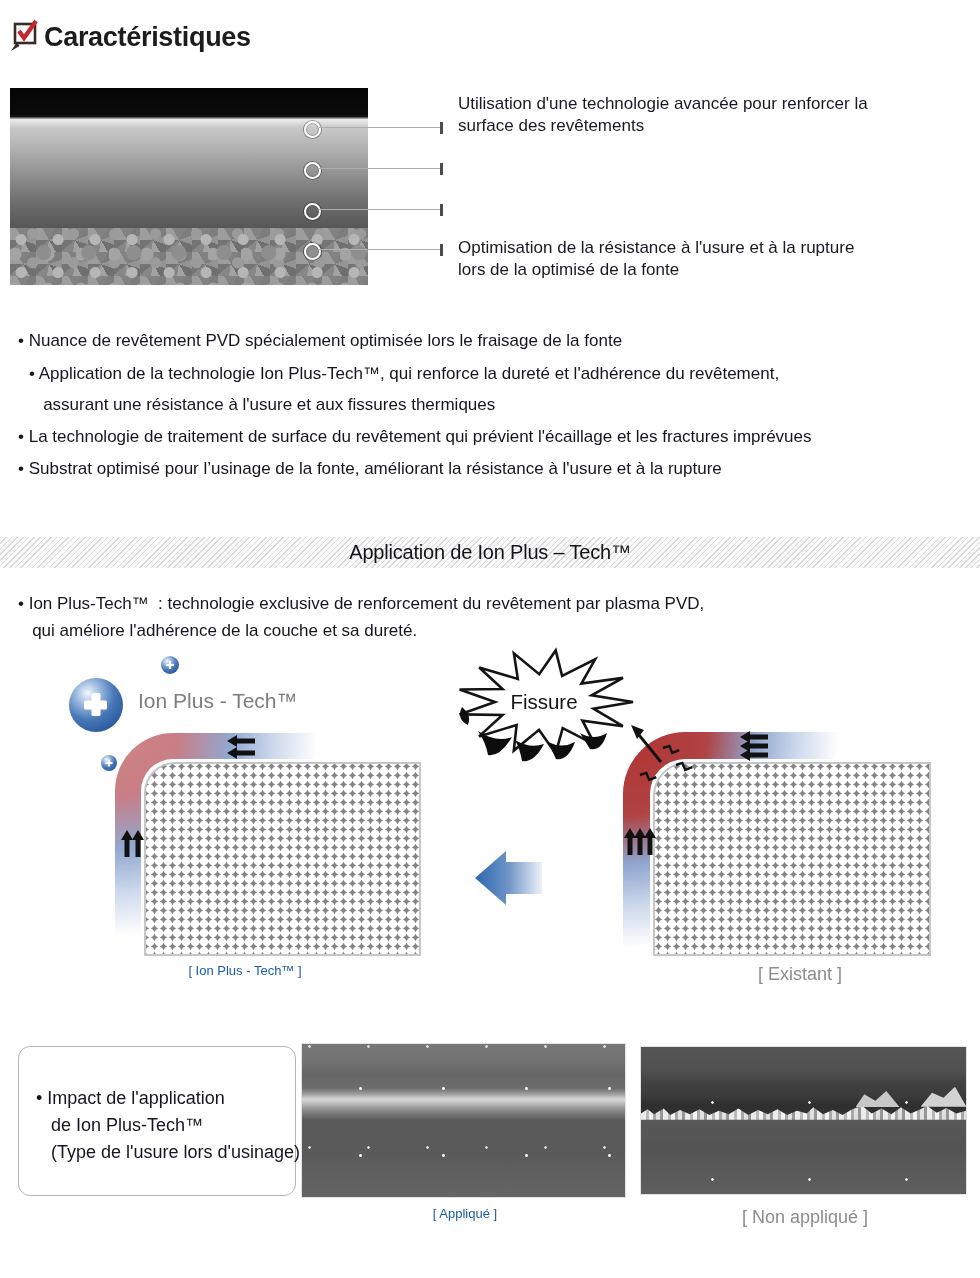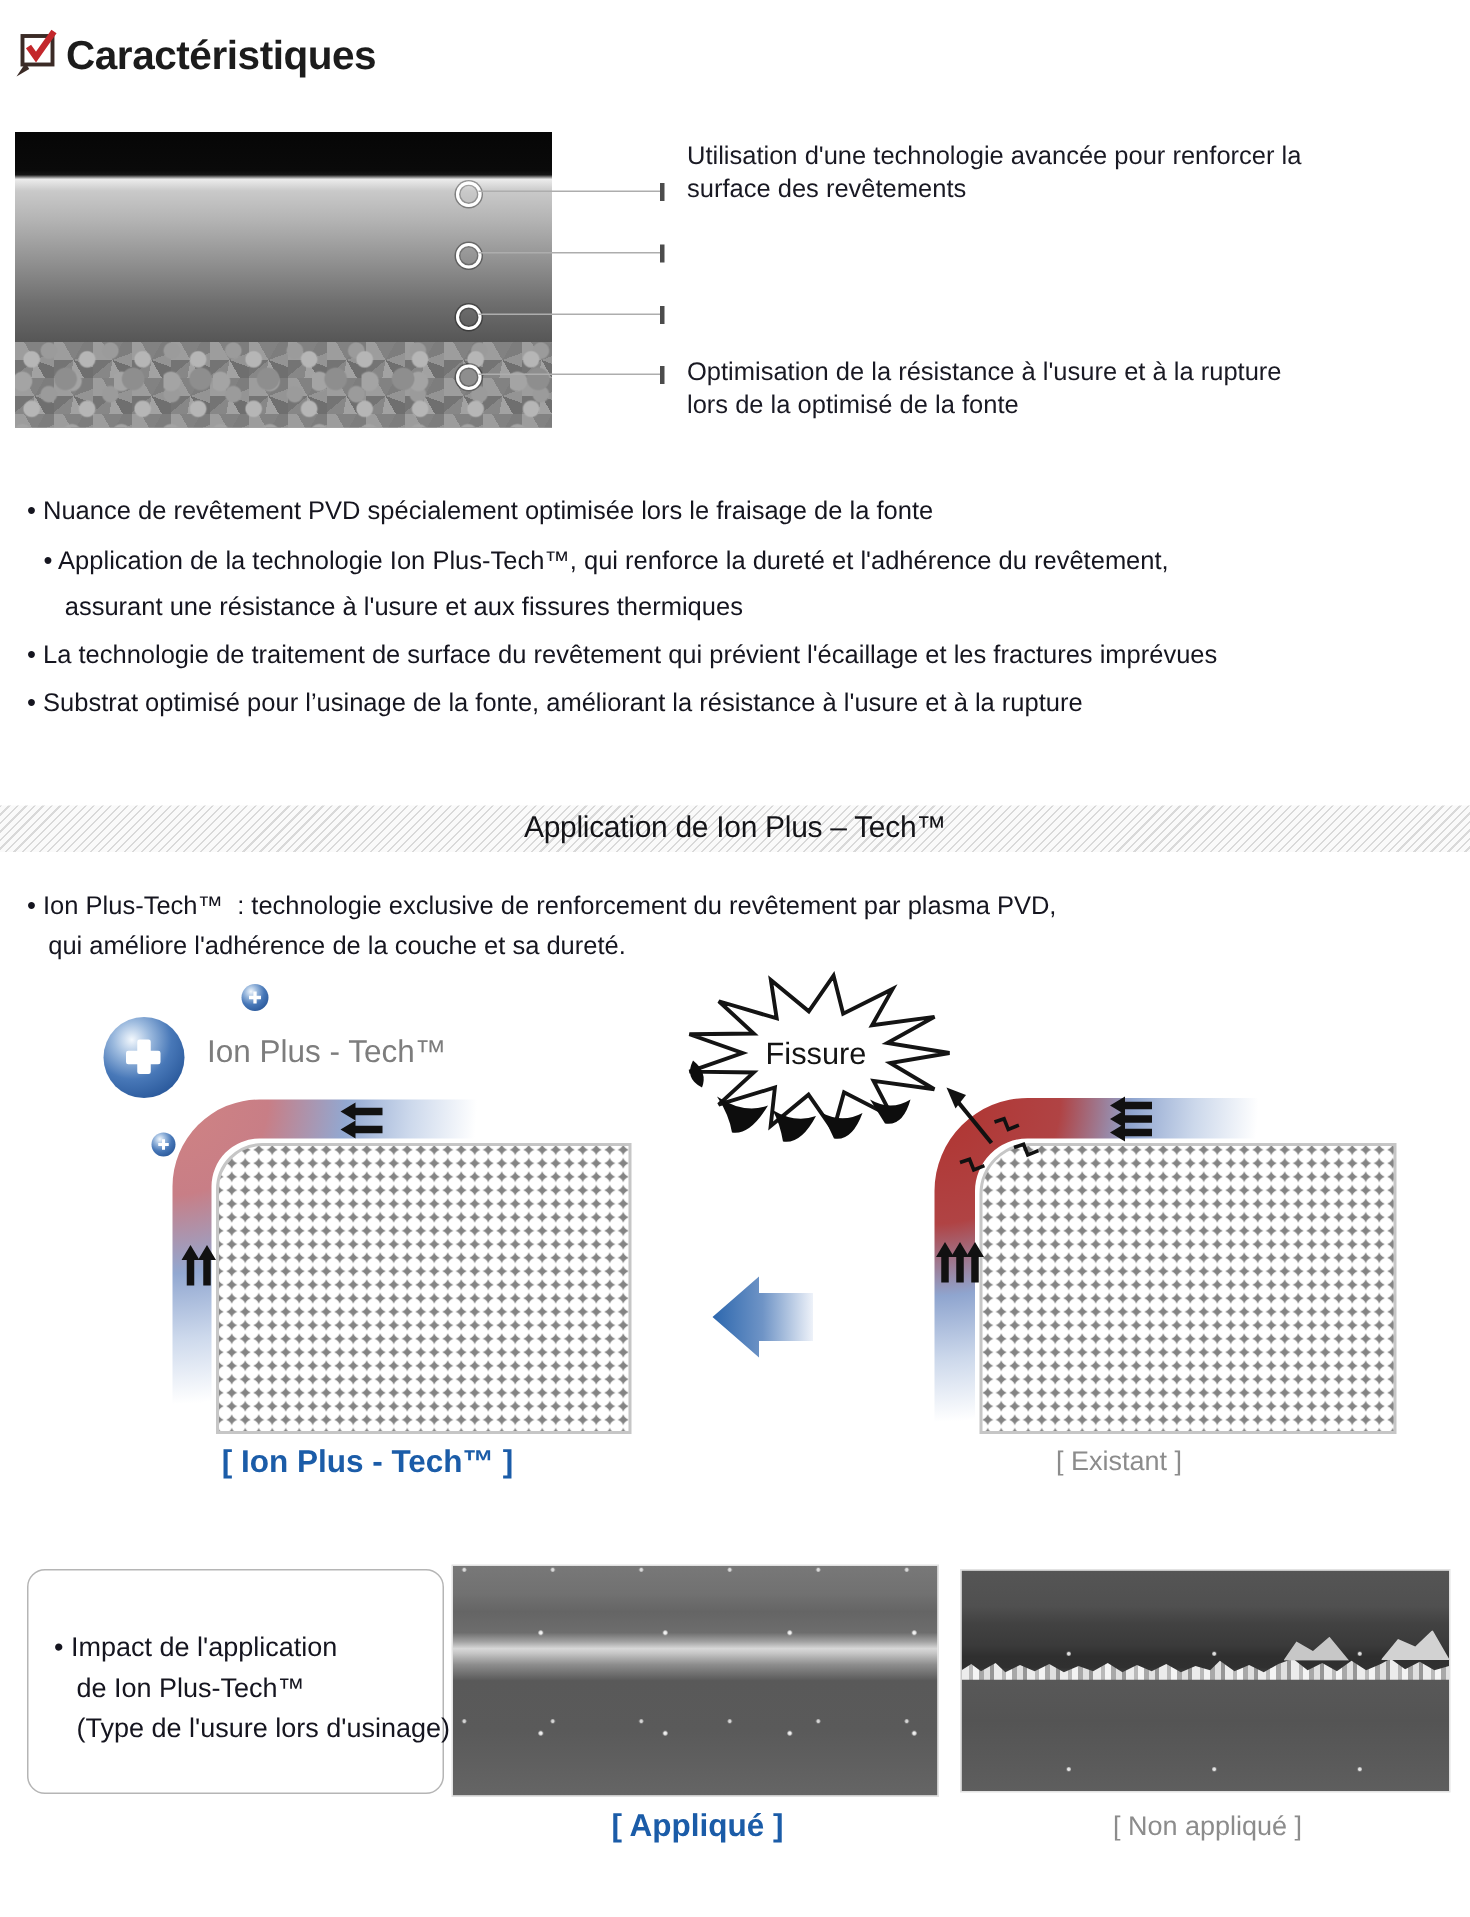--- a/index.html
+++ b/index.html
@@ -35,21 +35,21 @@
 
   
   .banner{left:0;top:537px;width:980px;height:31px;
     background:repeating-linear-gradient(135deg,#d9d9d9 0,#d9d9d9 1px,#fafafa 1px,#fafafa 4px);
     display:flex;align-items:center;justify-content:center;}
   .banner-text{font-size:20px;font-weight:500;color:#141418;letter-spacing:-0.2px;}
 
   .ion-intro{left:18px;top:590px;font-size:17px;line-height:27px;color:#15151f;}
 
   
-  .cap-blue{color:#1b5ca8;font-weight:bold;font-size:21px;text-align:center;}
+  .cap-blue{color:#1b5ca8;font-weight:normal;font-size:13px;text-align:center;}
   .cap-gray{color:#8c8c8c;font-size:18px;text-align:center;}
 
   
   .impact-box{left:18px;top:1046px;width:278px;height:150px;border:1.5px solid #b5b5b5;border-radius:12px;box-sizing:border-box;}
   .impact-text{left:36px;top:1085px;font-size:18px;line-height:27px;color:#15151f;}
 
   
   .photo{border:1px solid #e2e2e2;box-sizing:border-box;}
   .photo-applied{left:301px;top:1043px;width:325px;height:155px;
     background-image:
@@ -214,21 +214,21 @@
         <path d="M455,95 Q470,104 484,99 Q474,118 462,116 Q460,104 455,95 Z" fill="#0d0d0d"></path>
         <path d="M488,97 Q502,104 515,97 Q508,116 496,114 Z" fill="#0d0d0d"></path>
         <path d="M520,88 Q534,96 547,88 Q542,106 530,104 Z" fill="#0d0d0d"></path>
         <path d="M402,62 Q412,70 408,80 Q396,74 402,62 Z" fill="#0d0d0d"></path>
         <text x="484" y="64" font-size="20.5" font-weight="500" fill="#141414" text-anchor="middle">Fissure</text>
       </g>
     </g>
   </svg>
 
   <div class="abs cap-blue" style="left:95px;top:963px;width:300px;">[ Ion Plus - Tech™ ]</div>
-  <div class="abs cap-gray" style="left:666px;top:964px;width:160px;">[ Existant ]</div>
+  <div class="abs cap-gray" style="left:720px;top:964px;width:160px;">[ Existant ]</div>
 
   <div class="abs impact-box"></div>
   <div class="abs impact-text pre">• Impact de l'application
    de Ion Plus-Tech™
    (Type de l'usure lors d'usinage)</div>
 
   <div class="abs photo photo-applied"></div>
   <div class="abs photo photo-na">
     <div class="na-streak"></div>
     <div class="na-chunk1"></div>

